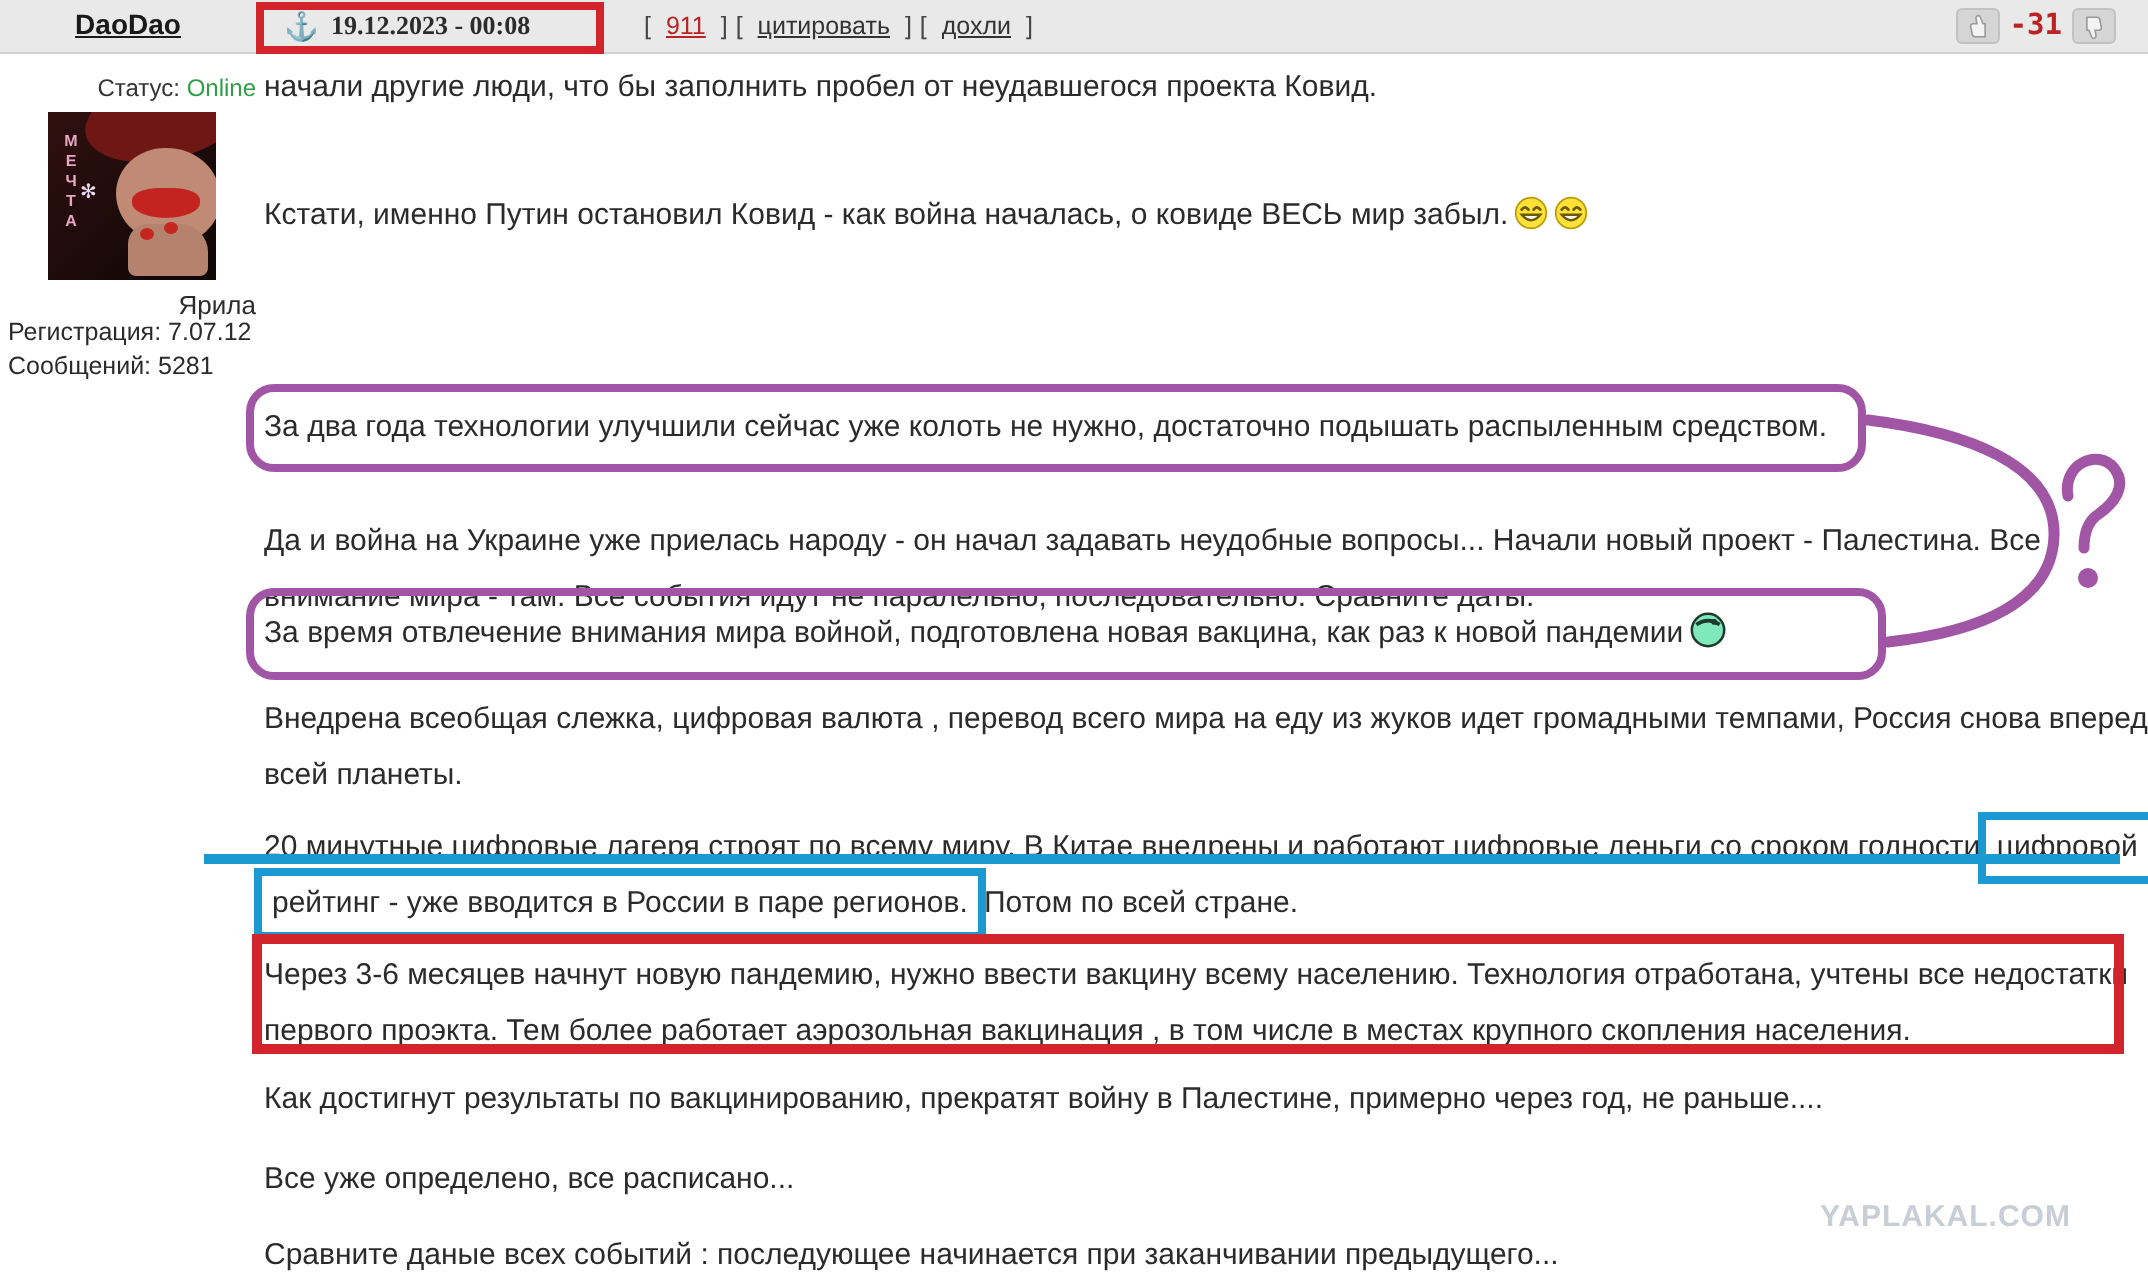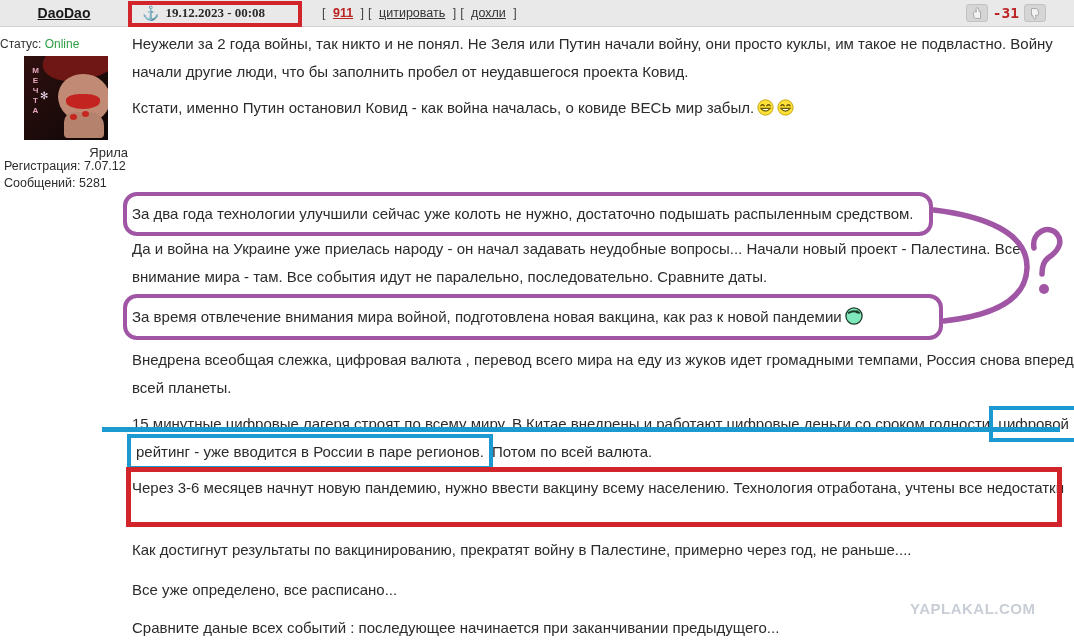--- a/index.html
+++ b/index.html
@@ -9,30 +9,30 @@
   
   .post-header { position:absolute; left:0; top:0; width:1074px; height:27px;
     background:#e9e9e9; border-bottom:1px solid #d0d0d0; display:flex; align-items:center; }
   .author-col { width:128px; text-align:center; }
   .author-link { font-weight:bold; font-size:14px; color:#1a1a1a; text-decoration:underline; cursor:pointer; }
   .date-wrap { display:flex; align-items:center; gap:6px; padding-left:14px; width:180px; }
   .anchor-icon { color:#2e7f93; font-size:14px; line-height:1; }
   .post-date { font-weight:bold; font-size:13px; color:#2b2b2b;font-family:Liberation Serif, serif; }
   .hdr-links { font-size:12.5px; color:#444; margin-left:14px; display:flex; gap:4px; align-items:center; white-space:pre; }
   .hdr-links a { color:#333; text-decoration:underline; cursor:pointer; }
-  .hdr-links a.red { color:#bb2222; font-weight:bold; }
+  .hdr-links a.red { color:#bb2222; font-weight:normal; }
   .hdr-spacer { flex:1; }
-  .rating-wrap { display:flex; align-items:center; gap:5px; padding-right:28px; }
+  .rating-wrap { display:flex; align-items:center; gap:5px; padding-right:16px; }
   .thumb-btn { width:22px; height:18px; background:#d5d5d5; border:1px solid #c2c2c2; border-radius:3px;
     display:flex; align-items:center; justify-content:center; cursor:pointer; padding:0; }
   .rating-value { color:#bb2222; font-weight:bold; font-size:14.5px; font-family:"DejaVu Sans Mono", monospace; }
 
   
   .sidebar { position:absolute; left:0; top:28px; width:128px; }
-  .status-line { font-size:12px; color:#333; text-align:left; margin-top:9px; }
+  .status-line { font-size:12px; color:#333; text-align:right; margin-top:9px; }
   .status-online { color:#2f9e44; }
   .avatar { position:absolute; left:24px; top:28px; width:84px; height:84px; cursor:pointer;
     background:linear-gradient(135deg,#30100f 0%, #1c0b0a 55%, #0f0606 100%); overflow:hidden; }
   .av-hat { position:absolute; left:18px; top:-18px; width:80px; height:42px; background:#6e1715; border-radius:50%; transform:rotate(-12deg); }
   .av-face { position:absolute; left:34px; top:18px; width:52px; height:48px; background:#c08a74; border-radius:48% 52% 46% 54%; }
   .av-lips { position:absolute; left:42px; top:38px; width:34px; height:15px; background:#c3241f; border-radius:48% 48% 60% 60%; }
   .av-hand { position:absolute; left:40px; top:56px; width:40px; height:26px; background:#b5826d; border-radius:10px 14px 4px 4px; }
   .av-nail1 { position:absolute; left:46px; top:58px; width:7px; height:6px; background:#c5261d; border-radius:50%; }
   .av-nail2 { position:absolute; left:58px; top:55px; width:7px; height:6px; background:#c5261d; border-radius:50%; }
   .av-text { position:absolute; left:4px; top:10px; width:12px; color:#e6a8c0; font-size:8px; font-weight:bold;
@@ -109,21 +109,20 @@
       <div class="av-nail2"></div>
       <div class="av-text">МЕЧТА</div>
       <div class="av-flower">✻</div>
     </div>
     <div class="avatar-caption">Ярила</div>
     <div class="reg-line">Регистрация: 7.07.12</div>
     <div class="msg-line">Сообщений: 5281</div>
   </div>
 
   <div class="para" style="top:30px">
-    <div class="tline">Неужели за 2 года войны, так никто и не понял. Не Зеля или Путин начали войну, они просто куклы, им такое не подвластно. Войну</div>
     <div class="tline">начали другие люди, что бы заполнить пробел от неудавшегося проекта Ковид.</div>
   </div>
 
   <div class="para" style="top:94px">
     <div class="tline"><span>Кстати, именно Путин остановил Ковид - как война началась, о ковиде ВЕСЬ мир забыл.</span><span class="smiley"><svg width="17" height="17" viewBox="0 0 20 20">
             <circle cx="10" cy="10" r="9" fill="#ffe13a" stroke="#b99a00"></circle>
             <path d="M4.5 8 Q6.5 5.5 8.5 8" fill="none" stroke="#6b5900" stroke-width="1.6" stroke-linecap="round"></path>
             <path d="M11.5 8 Q13.5 5.5 15.5 8" fill="none" stroke="#6b5900" stroke-width="1.6" stroke-linecap="round"></path>
             <path d="M4.5 11 Q10 17.5 15.5 11 Z" fill="#fff" stroke="#6b5900" stroke-width="1.4"></path>
           </svg></span><span class="smiley"><svg width="17" height="17" viewBox="0 0 20 20">
@@ -132,45 +131,46 @@
             <path d="M11.5 8 Q13.5 5.5 15.5 8" fill="none" stroke="#6b5900" stroke-width="1.6" stroke-linecap="round"></path>
             <path d="M4.5 11 Q10 17.5 15.5 11 Z" fill="#fff" stroke="#6b5900" stroke-width="1.4"></path>
           </svg></span></div>
   </div>
 
 
   <div class="para" style="top:200px">
     <div class="tline">За два года технологии улучшили сейчас уже колоть не нужно, достаточно подышать распыленным средством.</div>
   </div>
 
-  <div class="para" style="top:235px">
+  <div class="para" style="top:257px">
     <div class="tline">Да и война на Украине уже приелась народу - он начал задавать неудобные вопросы... Начали новый проект - Палестина. Все</div>
     <div class="tline">внимание мира - там. Все события идут не паралельно, последовательно. Сравните даты.</div>
   </div>
 
   <div class="para" style="top:303px">
     <div class="tline"><span>За время отвлечение внимания мира войной, подготовлена новая вакцина, как раз к новой пандемии</span><span class="smiley"><svg width="18" height="18" viewBox="0 0 20 20">
             <circle cx="10" cy="10" r="9" fill="#7fe9bb" stroke="#1d3a2a" stroke-width="1.4"></circle>
             <path d="M3.5 7 Q10 2.5 16.5 7" fill="none" stroke="#1d3a2a" stroke-width="2"></path>
             <circle cx="13.5" cy="5.5" r="1.6" fill="#1d3a2a"></circle>
           </svg></span></div>
   </div>
 
   <div class="para" style="top:346px">
     <div class="tline">Внедрена всеобщая слежка, цифровая валюта , перевод всего мира на еду из жуков идет громадными темпами, Россия снова впереди</div>
     <div class="tline">всей планеты.</div>
   </div>
 
   <div class="para" style="top:406px">
-    <div class="tline"><span>15 минутные цифровые лагеря строят по всему миру. В Китае внедрены и работают цифровые деньги со сроком годности </span><span class="blue-outline">цифровой</span></div>
-    <div class="tline"><span class="blue-outline">рейтинг - уже вводится в России в паре регионов.</span><span> Потом по всей валюта.</span></div>
+    <div class="tline"><span>20 минутные цифровые лагеря строят по всему миру. В Китае внедрены и работают цифровые деньги со сроком годности </span><span class="blue-outline">цифровой</span></div>
+    <div class="tline"><span class="blue-outline">рейтинг - уже вводится в России в паре регионов.</span><span> Потом по всей стране.</span></div>
   </div>
 
   <div class="para" style="top:474px">
     <div class="tline">Через 3-6 месяцев начнут новую пандемию, нужно ввести вакцину всему населению. Технология отработана, учтены все недостатки</div>
+    <div class="tline">первого проэкта. Тем более работает аэрозольная вакцинация , в том числе в местах крупного скопления населения.</div>
   </div>
 
   <div class="para" style="top:536px">
     <div class="tline">Как достигнут результаты по вакцинированию, прекратят войну в Палестине, примерно через год, не раньше....</div>
   </div>
 
   <div class="para" style="top:614px">
     <div class="tline">Сравните даные всех событий : последующее начинается при заканчивании предыдущего...</div>
   </div>
 

